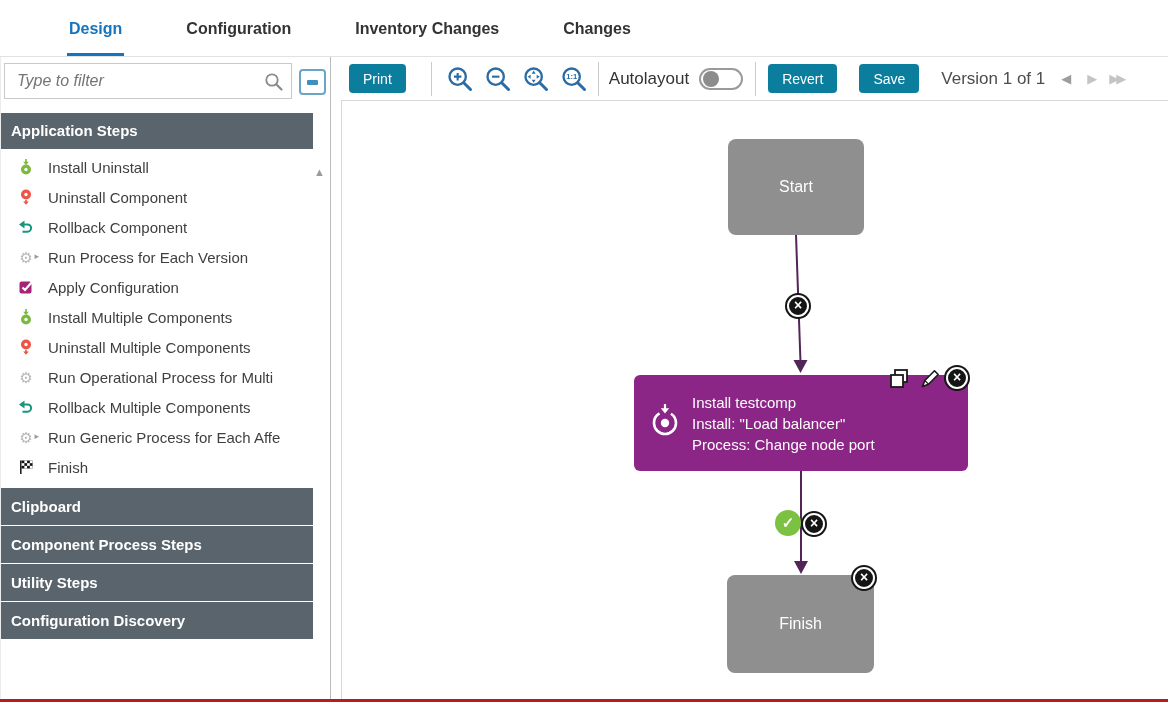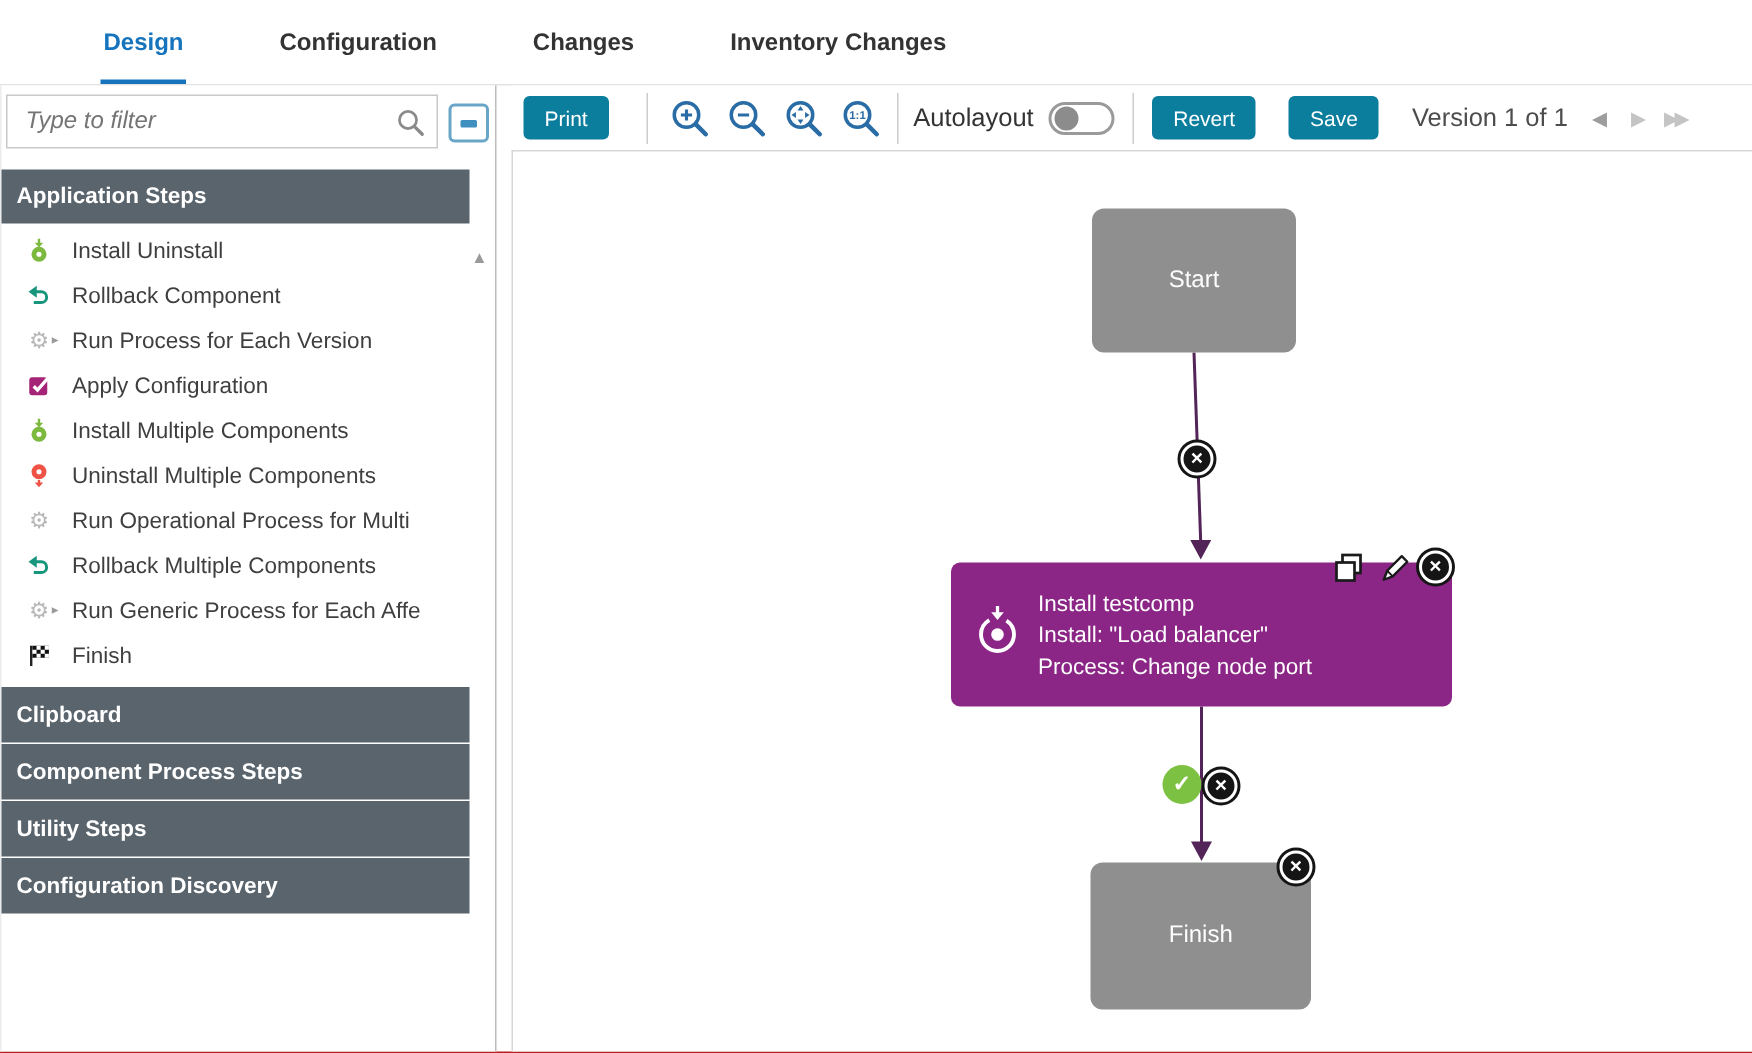--- a/index.html
+++ b/index.html
@@ -7,21 +7,21 @@
   body { font-family:"Liberation Sans", sans-serif; }
   .app { position:relative; width:1168px; height:702px; background:#fff; overflow:hidden; }
 
   
   .tabbar { position:absolute; top:0; left:0; right:0; height:57px; background:#fff;
             border-bottom:1px solid #e2e2e2; display:flex; align-items:flex-end; padding-left:67px; }
   .tab { font-size:16px; font-weight:bold; color:#333; padding:14px 2px 15px 2px; margin-right:60px;
          cursor:pointer; border-bottom:3px solid transparent; white-space:nowrap; }
   .tab.active { color:#1574bd; border-bottom-color:#1574bd; }
 
-  .main { position:absolute; top:57px; left:0; right:0; bottom:0; border-bottom:1px solid #b91c1c; }
+  .main { position:absolute; top:57px; left:0; right:0; bottom:0; border-bottom:3px solid #b91c1c; }
 
   
   .sidebar { position:absolute; top:0; left:0; width:331px; bottom:0;
              border-right:1px solid #bcbcbc; border-left:1px solid #ececec; background:#fff; }
   .filter-box { position:absolute; top:6px; left:3px; width:288px; height:36px; }
   .filter-box input { width:100%; height:100%; border:1px solid #c9c9c9; font-size:16px; padding:0 36px 0 12px;
                       color:#444; font-family:"Liberation Sans", sans-serif; outline:none; }
   .filter-box input::placeholder { font-style:italic; color:#757575; }
   .filter-box svg { position:absolute; right:7px; top:8px; }
   .collapse-btn { position:absolute; top:12px; left:298px; width:27px; height:26px; border:2px solid #69a5c6;
@@ -75,22 +75,22 @@
   .node-tool { position:absolute; width:24px; height:24px; cursor:pointer; z-index:6; }
 </style>
 </head>
 <body>
 
 <div class="app">
 
   <div class="tabbar">
     <div class="tab active">Design</div>
     <div class="tab">Configuration</div>
+    <div class="tab">Inventory Changes</div>
     <div class="tab">Changes</div>
-    <div class="tab">Inventory Changes</div>
   </div>
 
   <div class="main">
 
     <aside class="sidebar">
       <div class="filter-box">
         <input type="text" placeholder="Type to filter" style="">
         <svg width="22" height="22" viewBox="0 0 22 22">
           <circle cx="9" cy="9" r="5.7" fill="none" stroke="#8a8a8a" stroke-width="1.8"></circle>
           <line x1="13.2" y1="13.2" x2="18.5" y2="18.5" stroke="#8a8a8a" stroke-width="2.2" stroke-linecap="round"></line>
@@ -111,20 +111,31 @@
               <svg width="16" height="16" viewBox="0 0 16 16">
                   <rect x="7.2" y="0" width="1.6" height="3" fill="#7cb93e"></rect>
                   <polygon points="5.2,2.8 10.8,2.8 8,6" fill="#7cb93e"></polygon>
                   <circle cx="8" cy="10.5" r="5" fill="#7cb93e"></circle>
                   <circle cx="8" cy="10.5" r="1.7" fill="#fff"></circle>
                 </svg>
             </span>
             <span class="lbl">Install Uninstall</span>
           </div>
 
+          <div class="item">
+            <span class="ic">
+              <svg width="16" height="16" viewBox="0 0 16 16">
+                  <circle cx="8" cy="5.5" r="5" fill="#ee5345"></circle>
+                  <circle cx="8" cy="5.5" r="1.7" fill="#fff"></circle>
+                  <rect x="7.2" y="11" width="1.6" height="2.2" fill="#ee5345"></rect>
+                  <polygon points="5.2,12.6 10.8,12.6 8,15.8" fill="#ee5345"></polygon>
+                </svg>
+            </span>
+            <span class="lbl">Uninstall Component</span>
+          </div>
 
           <div class="item">
             <span class="ic">
               <svg width="16" height="16" viewBox="0 0 16 16">
                   <path d="M5 5.5 H9.5 a3.6 3.6 0 0 1 0 7.2 H4.5" fill="none" stroke="#18957d" stroke-width="2"></path>
                   <polygon points="6.5,1.5 6.5,9.5 1,5.5" fill="#18957d"></polygon>
                 </svg>
             </span>
             <span class="lbl">Rollback Component</span>
           </div>

